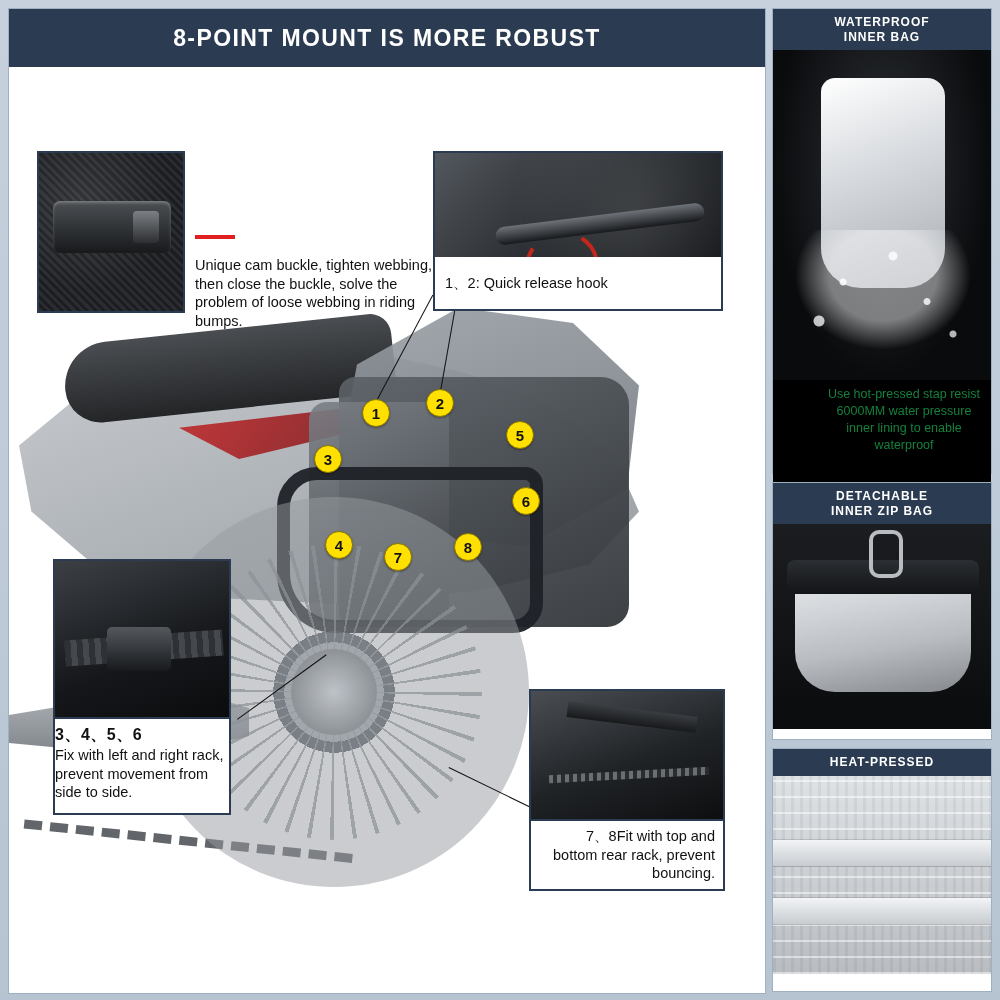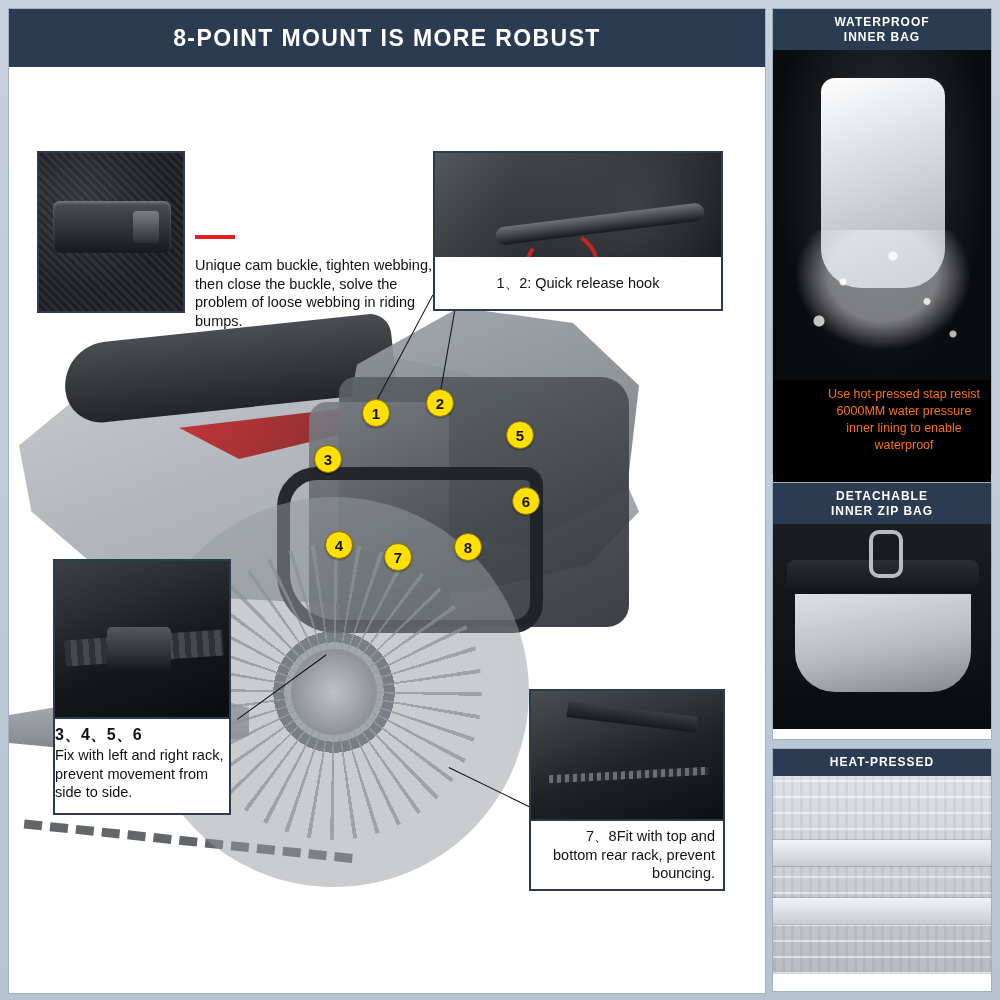--- a/index.html
+++ b/index.html
@@ -105,21 +105,20 @@
   .chain{
     position:absolute;left:20px;top:470px;width:330px;height:110px;
     border-bottom:9px dashed #3c4046;
     transform:rotate(6deg);
     opacity:.8;
   }
   
   .callout{
     position:absolute;background:#ffffff;border:2px solid #2b3c52;
     box-sizing:border-box;
-    justify-content:center;
   }
   .photo-box{
     position:absolute;box-sizing:border-box;border:2px solid #2b3c52;
     overflow:hidden;
   }
   .cap{
     font-size:14.5px;color:#111;line-height:1.28;
   }
   .badge{
     position:absolute;width:26px;height:26px;border-radius:50%;
@@ -208,21 +207,21 @@
   }
   
   .rcard{position:absolute;left:772px;width:220px;background:#ffffff;border:1px solid #9fb0c0;box-sizing:border-box;}
   .rhead{
     background:#2b3c52;color:#fff;text-align:center;
     font-size:12px;font-weight:bold;letter-spacing:1px;line-height:1.22;
     padding:6px 4px;
   }
   .rimg{position:relative;width:100%;overflow:hidden;}
   .rcaption{
-    text-align:center;color:#f97316;font-size:12.5px;line-height:1.35;padding:6px 8px 10px;margin-left:44px;
+    text-align:center;color:#15803d;font-size:12.5px;line-height:1.35;padding:6px 8px 10px;margin-left:44px;
   }
   
   #card-waterproof{top:8px;height:466px;}
   #card-waterproof .rimg{height:330px;background:radial-gradient(ellipse at 50% 35%,#2d3136 0%,#0a0b0d 70%);}
   .bagwhite{
     position:absolute;left:48px;top:28px;width:124px;height:210px;
     background:linear-gradient(160deg,#ffffff 0%,#d9dce0 40%,#a8acb2 100%);
     border-radius:14px 18px 40px 40px;
     filter:blur(.2px);
   }

